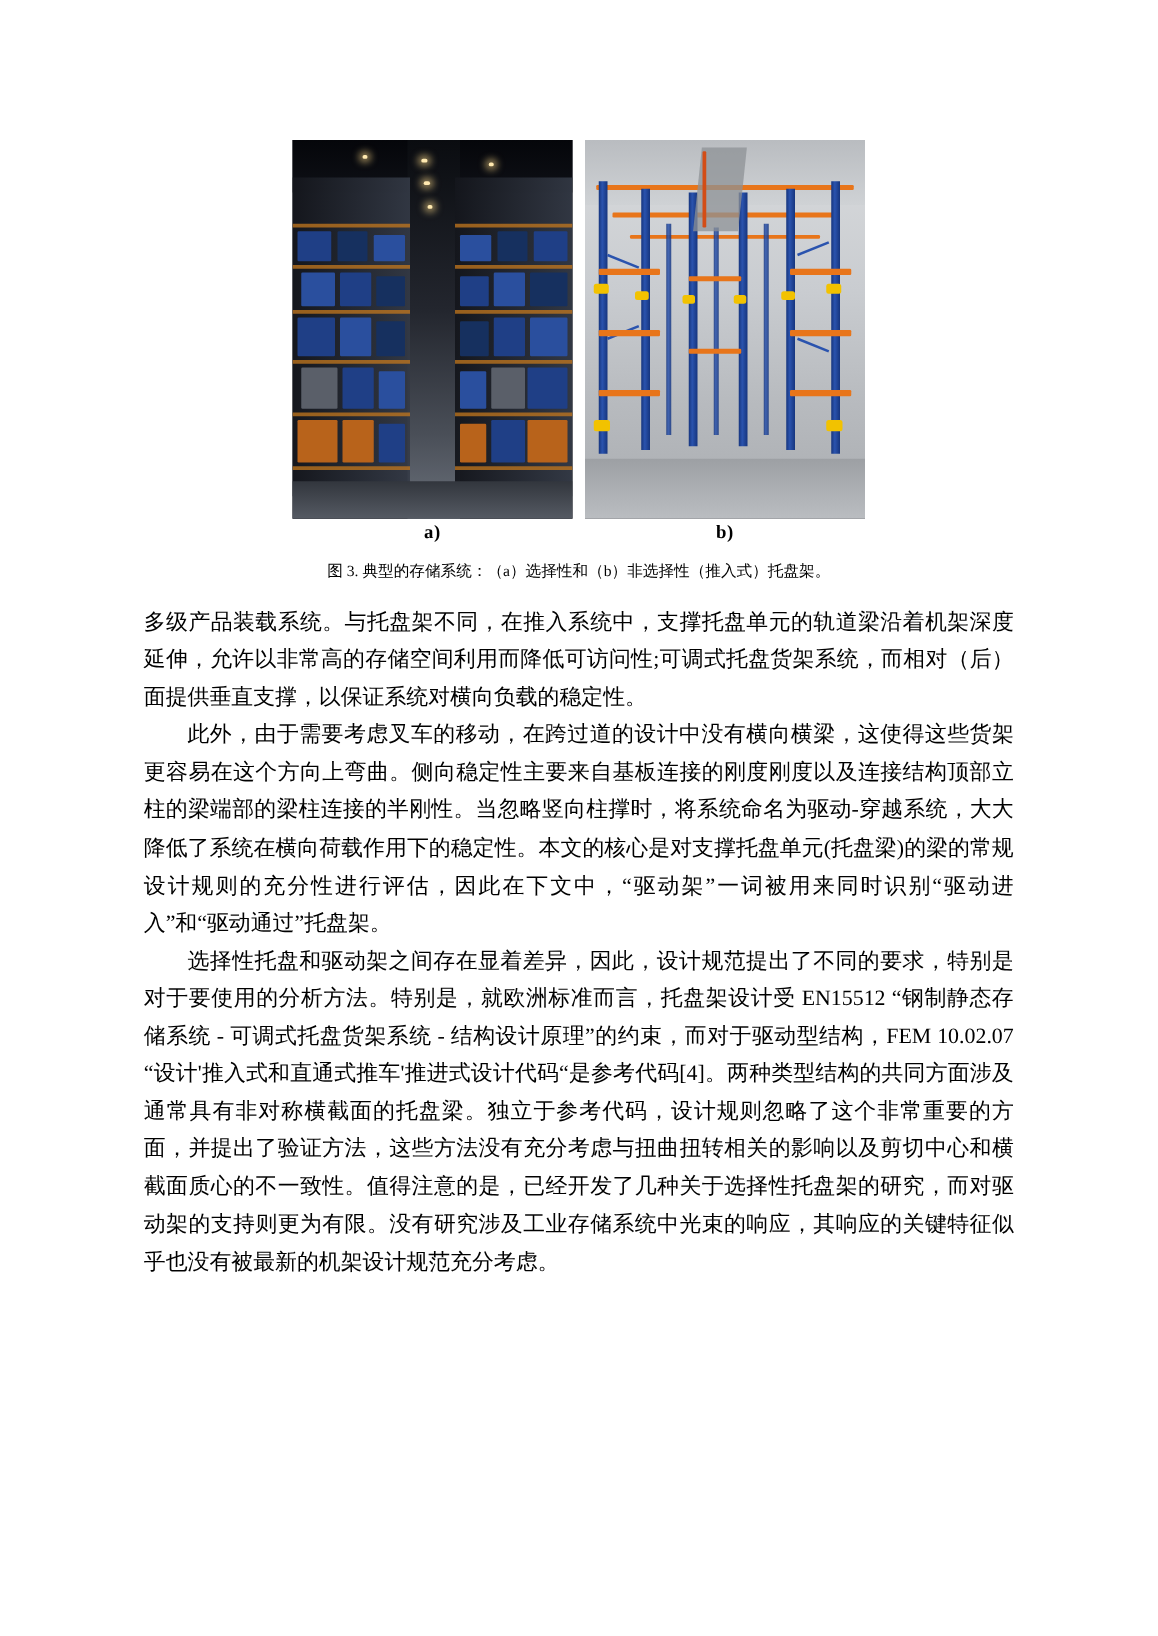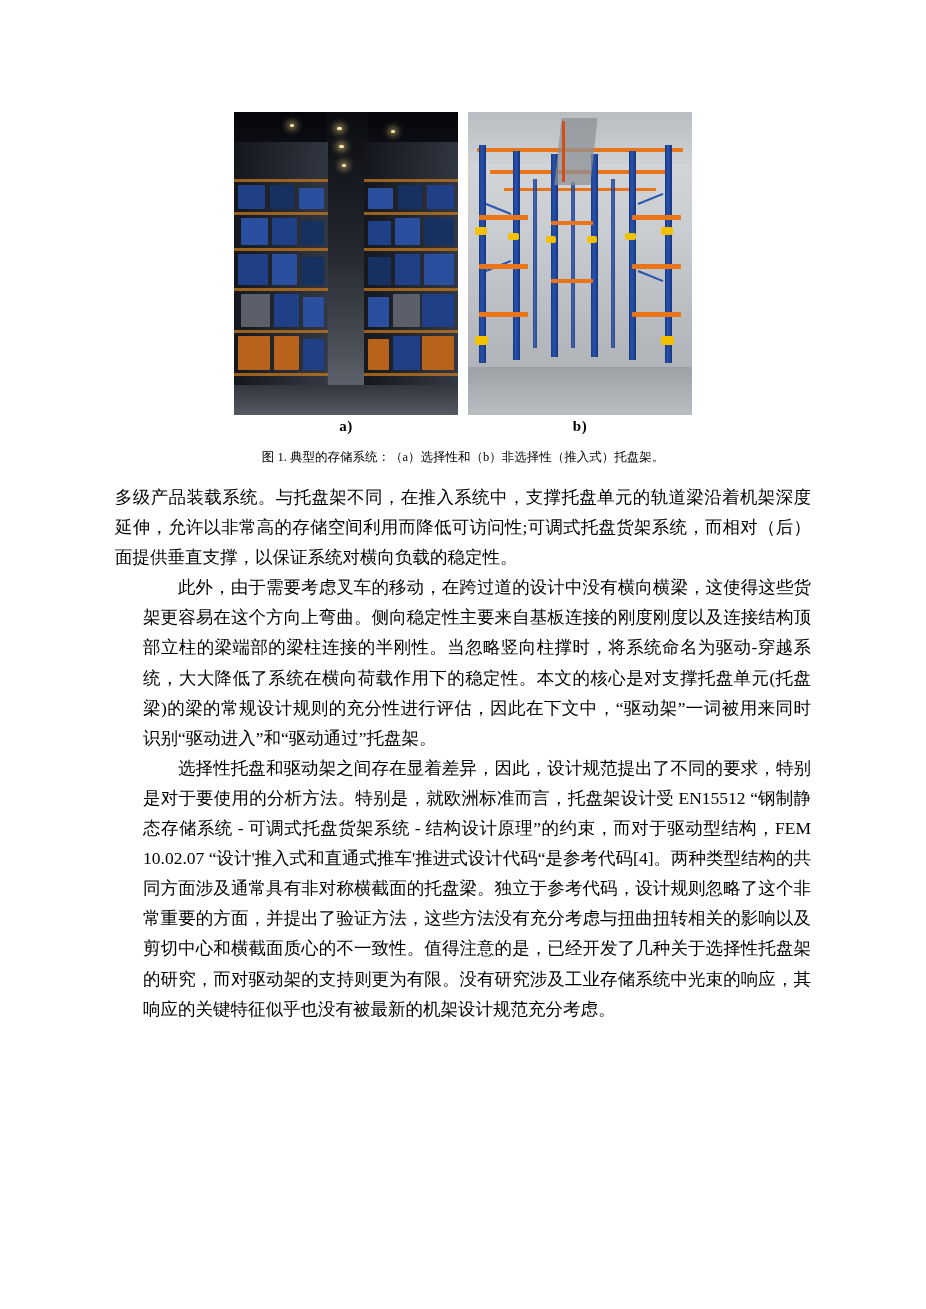--- a/index.html
+++ b/index.html
@@ -158,21 +158,20 @@
     font-size: 17.5px;
     line-height: 1.72;
     text-align: justify;
     text-justify: inter-ideograph;
   }
   .body-text p {
     margin: 0;
   }
   .body-text p.indent {
     text-indent: 2em;
-    margin-left: 28px;
   }
 </style>
 </head>
 <body>
 
 <div class="page">
 
   <div class="figure-block">
     <div class="figure-images">
 
@@ -287,21 +286,21 @@
 
           <div class="b-grey" style="left:40%; top:2%; width:16%; height:22%; transform:skewX(-6deg); opacity:.75;"></div>
           <div class="b-beam" style="left:42%; top:3%; width:3px; height:20%; background:#d34d16;"></div>
 
           <div class="b-floor"></div>
         </div>
         <div class="fig-label">b)</div>
       </div>
 
     </div>
-    <div class="fig-caption">图 1. 典型的存储系统：（a）选择性和（b）非选择性（推入式）托盘架。</div>
+    <div class="fig-caption">图 3. 典型的存储系统：（a）选择性和（b）非选择性（推入式）托盘架。</div>
   </div>
 
   <div class="body-text">
     <p>多级产品装载系统。与托盘架不同，在推入系统中，支撑托盘单元的轨道梁沿着机架深度延伸，允许以非常高的存储空间利用而降低可访问性;可调式托盘货架系统，而相对（后）面提供垂直支撑，以保证系统对横向负载的稳定性。</p>
     <p class="indent">此外，由于需要考虑叉车的移动，在跨过道的设计中没有横向横梁，这使得这些货架更容易在这个方向上弯曲。侧向稳定性主要来自基板连接的刚度刚度以及连接结构顶部立柱的梁端部的梁柱连接的半刚性。当忽略竖向柱撑时，将系统命名为驱动-穿越系统，大大降低了系统在横向荷载作用下的稳定性。本文的核心是对支撑托盘单元(托盘梁)的梁的常规设计规则的充分性进行评估，因此在下文中，“驱动架”一词被用来同时识别“驱动进入”和“驱动通过”托盘架。</p>
     <p class="indent">选择性托盘和驱动架之间存在显着差异，因此，设计规范提出了不同的要求，特别是对于要使用的分析方法。特别是，就欧洲标准而言，托盘架设计受 EN15512 “钢制静态存储系统 - 可调式托盘货架系统 - 结构设计原理”的约束，而对于驱动型结构，FEM 10.02.07 “设计'推入式和直通式推车'推进式设计代码“是参考代码[4]。两种类型结构的共同方面涉及通常具有非对称横截面的托盘梁。独立于参考代码，设计规则忽略了这个非常重要的方面，并提出了验证方法，这些方法没有充分考虑与扭曲扭转相关的影响以及剪切中心和横截面质心的不一致性。值得注意的是，已经开发了几种关于选择性托盘架的研究，而对驱动架的支持则更为有限。没有研究涉及工业存储系统中光束的响应，其响应的关键特征似乎也没有被最新的机架设计规范充分考虑。</p>
   </div>
 
 </div>
 

